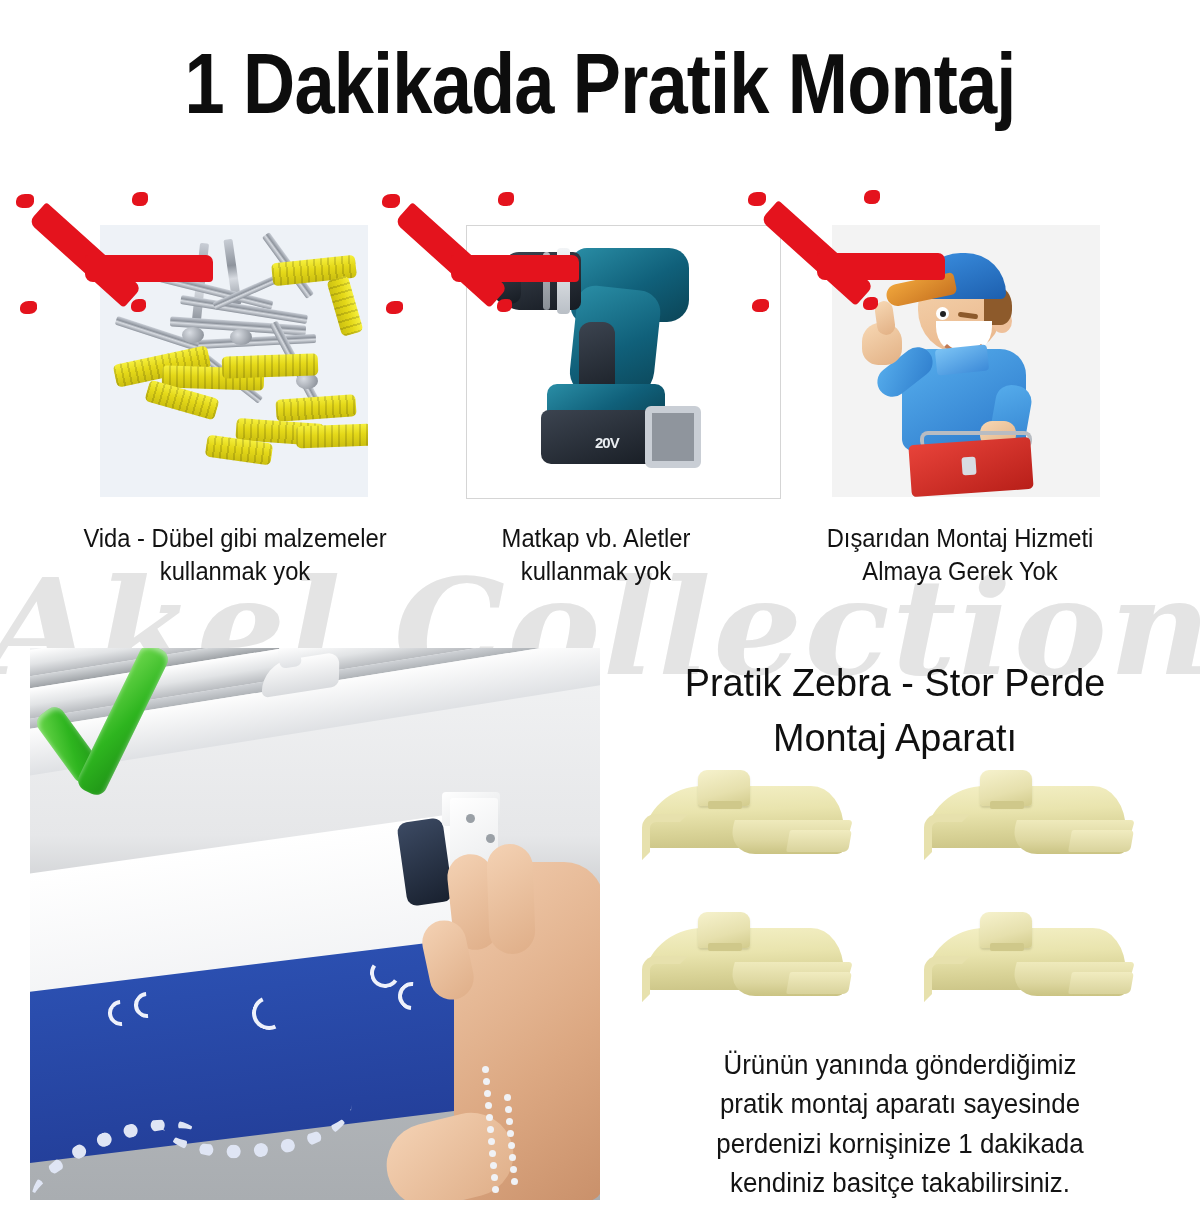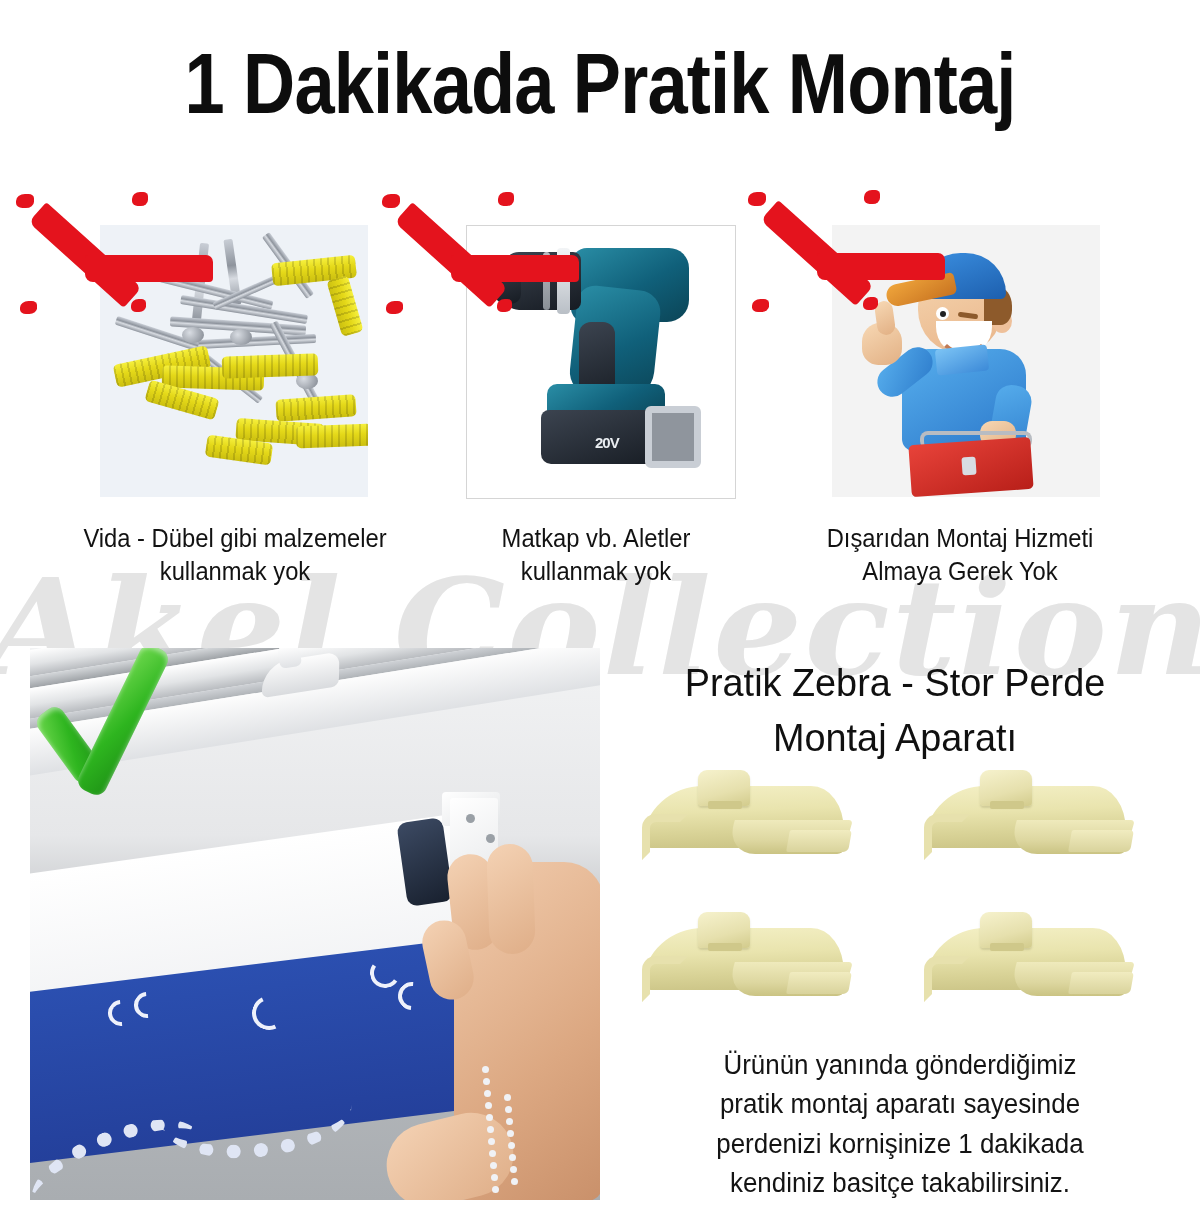--- a/index.html
+++ b/index.html
@@ -71,21 +71,21 @@
   .screw{position:absolute;background:linear-gradient(180deg,#c9ced6,#8e949d 40%,#d7dbe1 60%,#8e949d);border-radius:2px;}
   .screwhead{position:absolute;background:radial-gradient(circle at 35% 35%,#d9dde3,#7d838c);border-radius:50%;}
   .dowel{position:absolute;background:linear-gradient(180deg,#f6f03d,#e4d818 45%,#cbbf10);border-radius:5px;}
   .dowel::after{
     content:"";position:absolute;left:0;top:0;width:100%;height:100%;
     background:repeating-linear-gradient(90deg,rgba(0,0,0,.14) 0 2px,rgba(255,255,255,0) 2px 7px);
     border-radius:5px;
   }
 
   
-  #p2 .shot{left:466px;top:25px;width:268px;height:272px;background:#ffffff;border:1px solid #d5d5d5;}
+  #p2 .shot{left:466px;top:25px;width:268px;height:272px;background:#ffffff;border:1px solid #d5d5d5;padding-left:45px;}
   .drill-body{position:absolute;background:linear-gradient(150deg,#2a8ea6,#10607a 55%,#0b4456);border-radius:14px;}
   .drill-dark{position:absolute;background:linear-gradient(160deg,#3c4450,#161b22);border-radius:12px;}
   .drill-ring{position:absolute;background:linear-gradient(180deg,#f2f4f6,#b9bfc6);border-radius:4px;}
 
   
   #p3 .shot{left:832px;top:25px;width:268px;height:272px;background:#f3f3f3;}
 
   
   .caption{
     position:absolute;

